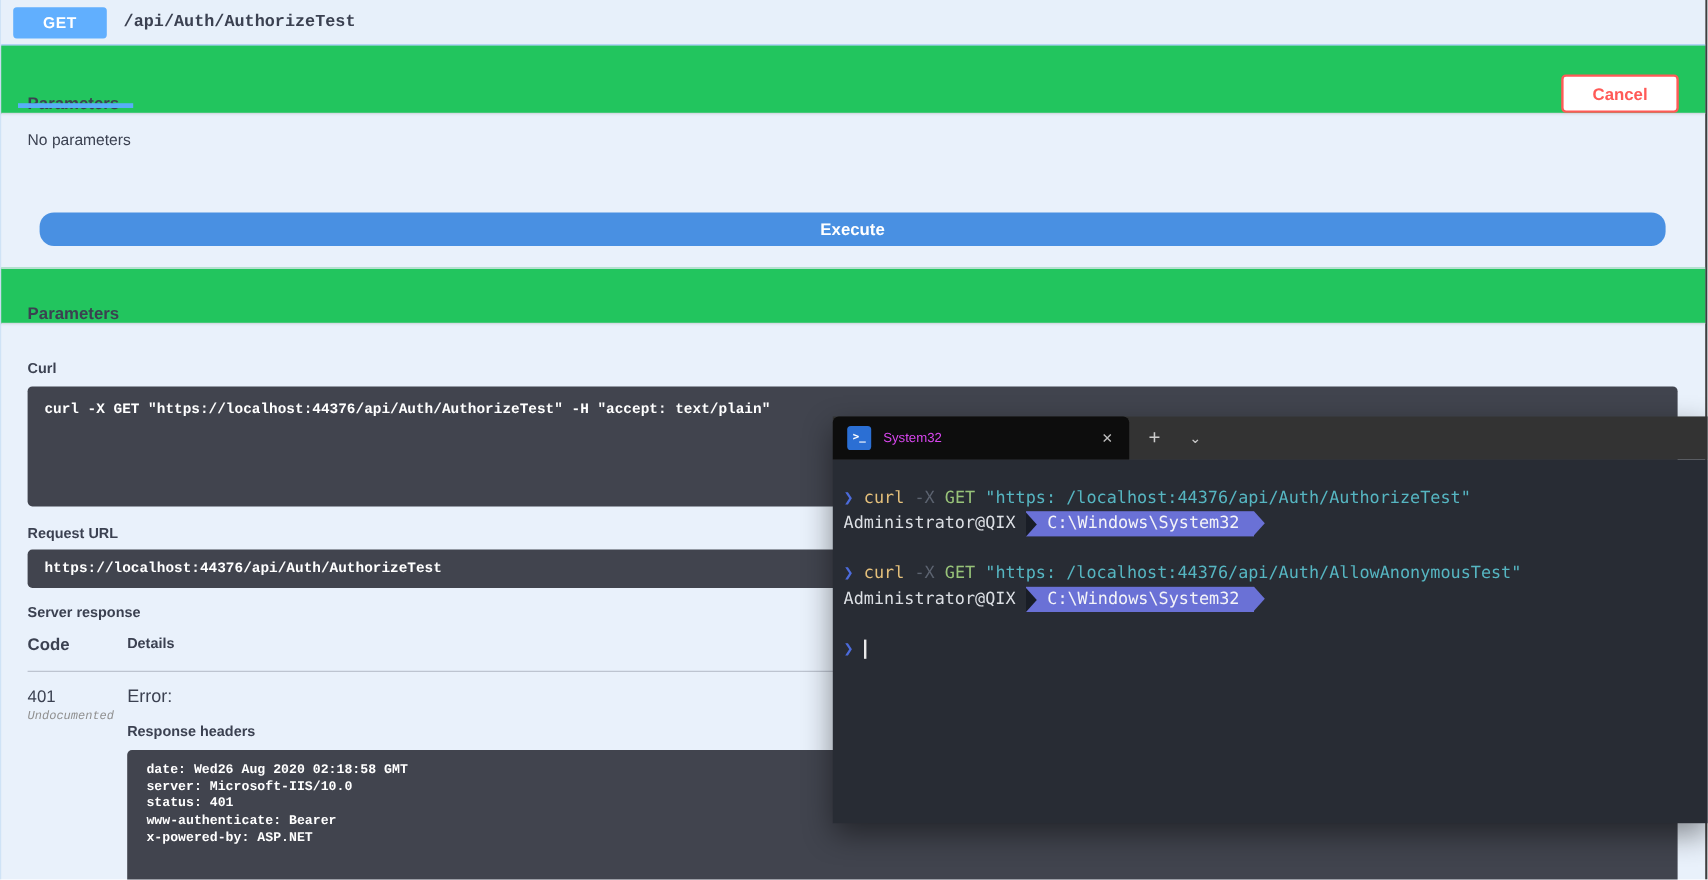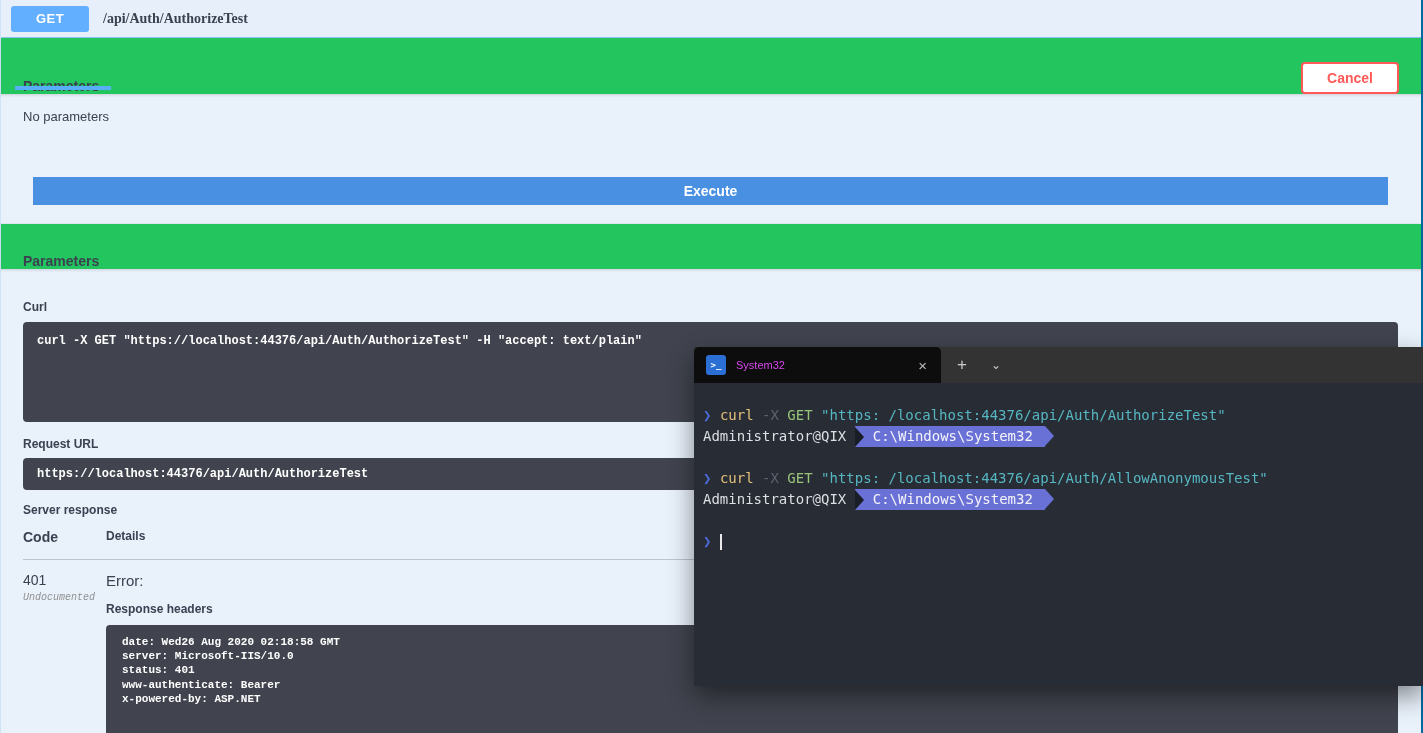--- a/index.html
+++ b/index.html
@@ -1,48 +1,48 @@
 <!DOCTYPE html>
 <html><head>
 <meta charset="utf-8">
 <style>
   * { margin:0; padding:0; box-sizing:border-box; }
   html,body { width:1423px; height:733px; overflow:hidden; background:#fff;
               font-family:"Liberation Sans", sans-serif; }
   .opblock { position:relative; width:1423px; height:733px;
-             background:#e9f1fb; border-right:2px solid #0369a1; border-left:1px solid #cfe3f6; }
+             background:#e9f1fb; border-right:2px solid #404040; border-left:1px solid #cfe3f6; }
 
   
   .summary { height:38px; display:flex; align-items:center; padding:0 10px;
              background:#e7f0fa; border-bottom:1px solid #8fc1f2; }
   .method-badge { background:#61affe; color:#fff; font-weight:bold; font-size:13px;
                   width:78px; height:26px; border-radius:3px; display:flex;
                   align-items:center; justify-content:center; letter-spacing:.5px; }
-  .summary-path { margin-left:14px; font-family:Liberation Serif, serif;
+  .summary-path { margin-left:14px; font-family:Liberation Mono, monospace;
                   font-weight:bold; font-size:14px; color:#3b4151;text-align:center; }
 
   
   .section-header { background:#22c55e; border-bottom:1px solid #d4dbe3;
                     box-shadow:0 1px 2px rgba(0,0,0,.08); display:flex;
                     align-items:flex-end; justify-content:space-between; position:relative; }
   .params-header { height:57px; padding:0 22px; }
   .responses-header { height:47px; padding:0 22px; margin-top:18px; border-top:1px solid #dde5ee; }
   .section-title { font-size:14px; font-weight:bold; color:#3b4151; }
   .tab-underline { position:absolute; left:14px; bottom:4px; width:96px; height:4px;
                    background:#59aef8; }
   .btn-cancel { border:2px solid #ff5a57; color:#ff5a57; background:#fff;
                 font-weight:bold; font-size:14px; padding:6px 24px; border-radius:4px;
                 cursor:pointer; font-family:"Liberation Sans", sans-serif; }
 
   .no-params { padding:14px 22px 0 22px; font-size:13px; color:#3b4151; }
 
   
   .execute-row { display:flex; gap:2px; margin:53px 33px 0 32px; }
   .btn-execute { flex:1; background:#4990e2; color:#fff; font-weight:bold; font-size:14px;
-                 border:none; height:28px; border-radius:0; cursor:pointer;
+                 border:none; height:28px; border-radius:12px; cursor:pointer;
                  font-family:"Liberation Sans", sans-serif; }
   .btn-clear { flex:1; background:#fff; color:#3b4151; font-weight:bold; font-size:14px;
                border:2px solid #888; height:28px; border-radius:4px; cursor:pointer;
                font-family:"Liberation Sans", sans-serif; }
 
   
   .responses-body { padding:0 23px 0 22px; }
   .block-label { font-size:12px; font-weight:bold; color:#3b4151; }
   .curl-label { margin-top:30px; }
   .dark-block { background:#41444e; border-radius:4px; color:#fff;

